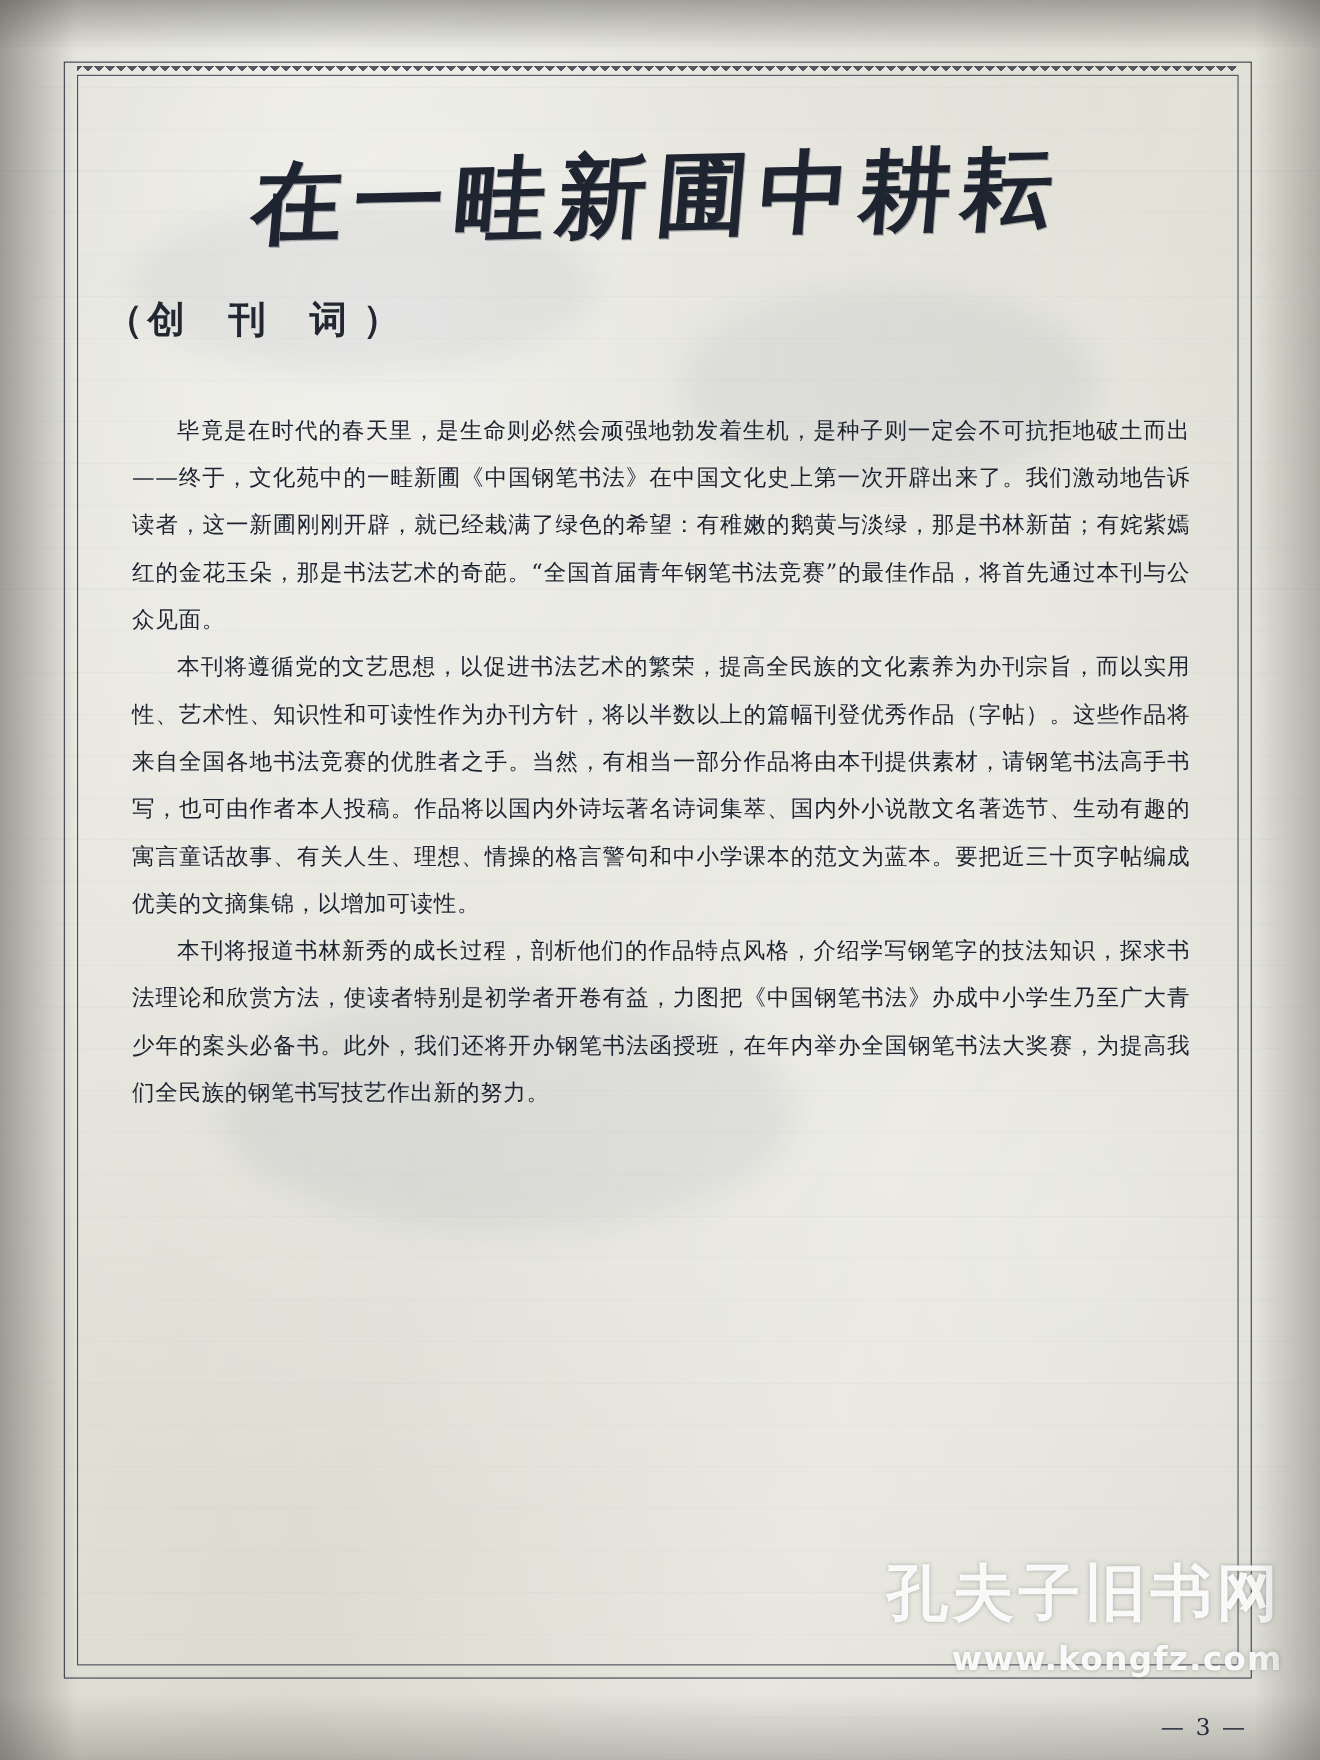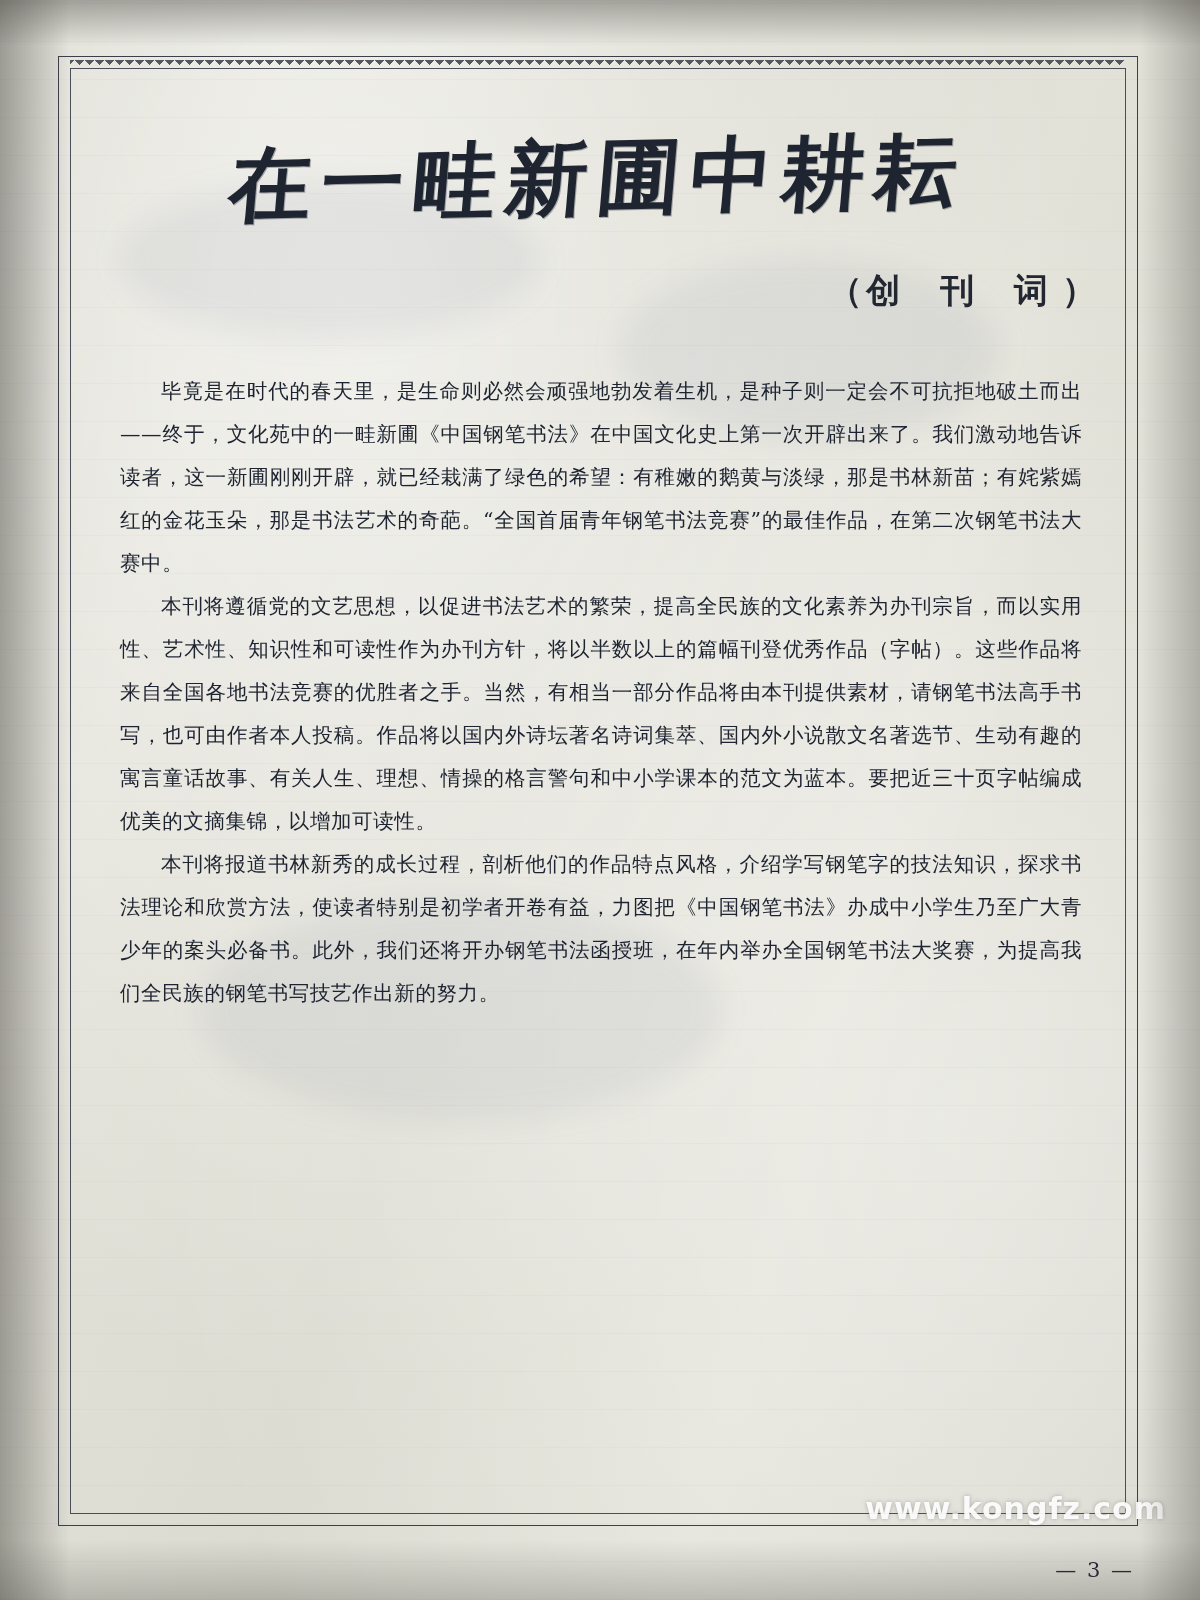--- a/index.html
+++ b/index.html
@@ -114,21 +114,21 @@
     font-size: 82px;
     font-weight: 700;
     letter-spacing: 10px;
     color: #1e2430;
     transform: skewX(-6deg) rotate(-1.2deg);
     text-shadow: 1px 1px 0 rgba(40,45,60,0.35);
     white-space: nowrap;
   }
 
   .subtitle {
-    text-align: right;
+    text-align: left;
     margin-top: 34px;
     font-family: "DejaVu Serif", serif;
     font-size: 34px;
     font-weight: 700;
     letter-spacing: 14px;
     color: #222732;
   }
   .subtitle .paren { letter-spacing: 4px; }
 
   .article {
@@ -200,29 +200,30 @@
 
   <div class="content">
 
     <div class="headline">在一畦新圃中耕耘</div>
 
     <div class="subtitle">
       <span class="paren">（</span><span>创 刊 词</span><span class="paren">）</span>
     </div>
 
     <div class="article">
-      <p>毕竟是在时代的春天里，是生命则必然会顽强地勃发着生机，是种子则一定会不可抗拒地破土而出——终于，文化苑中的一畦新圃《中国钢笔书法》在中国文化史上第一次开辟出来了。我们激动地告诉读者，这一新圃刚刚开辟，就已经栽满了绿色的希望：有稚嫩的鹅黄与淡绿，那是书林新苗；有姹紫嫣红的金花玉朵，那是书法艺术的奇葩。“全国首届青年钢笔书法竞赛”的最佳作品，在第二次钢笔书法大赛中。</p>
+      <p>毕竟是在时代的春天里，是生命则必然会顽强地勃发着生机，是种子则一定会不可抗拒地破土而出——终于，文化苑中的一畦新圃《中国钢笔书法》在中国文化史上第一次开辟出来了。我们激动地告诉读者，这一新圃刚刚开辟，就已经栽满了绿色的希望：有稚嫩的鹅黄与淡绿，那是书林新苗；有姹紫嫣红的金花玉朵，那是书法艺术的奇葩。“全国首届青年钢笔书法竞赛”的最佳作品，将首先通过本刊与公众见面。</p>
       <p>本刊将遵循党的文艺思想，以促进书法艺术的繁荣，提高全民族的文化素养为办刊宗旨，而以实用性、艺术性、知识性和可读性作为办刊方针，将以半数以上的篇幅刊登优秀作品（字帖）。这些作品将来自全国各地书法竞赛的优胜者之手。当然，有相当一部分作品将由本刊提供素材，请钢笔书法高手书写，也可由作者本人投稿。作品将以国内外诗坛著名诗词集萃、国内外小说散文名著选节、生动有趣的寓言童话故事、有关人生、理想、情操的格言警句和中小学课本的范文为蓝本。要把近三十页字帖编成优美的文摘集锦，以增加可读性。</p>
       <p>本刊将报道书林新秀的成长过程，剖析他们的作品特点风格，介绍学写钢笔字的技法知识，探求书法理论和欣赏方法，使读者特别是初学者开卷有益，力图把《中国钢笔书法》办成中小学生乃至广大青少年的案头必备书。此外，我们还将开办钢笔书法函授班，在年内举办全国钢笔书法大奖赛，为提高我们全民族的钢笔书写技艺作出新的努力。</p>
 
     </div>
 
   </div>
 
   <div class="watermark">
+    <div class="wm-cn">孔夫子旧书网</div>
     <div class="wm-url">www.kongfz.com</div>
   </div>
 
   <div class="page-number">— 3 —</div>
 
   <div class="gutter-shadow"></div>
   <div class="top-shadow"></div>
   <div class="right-shadow"></div>
   <div class="bottom-shadow"></div>
 

